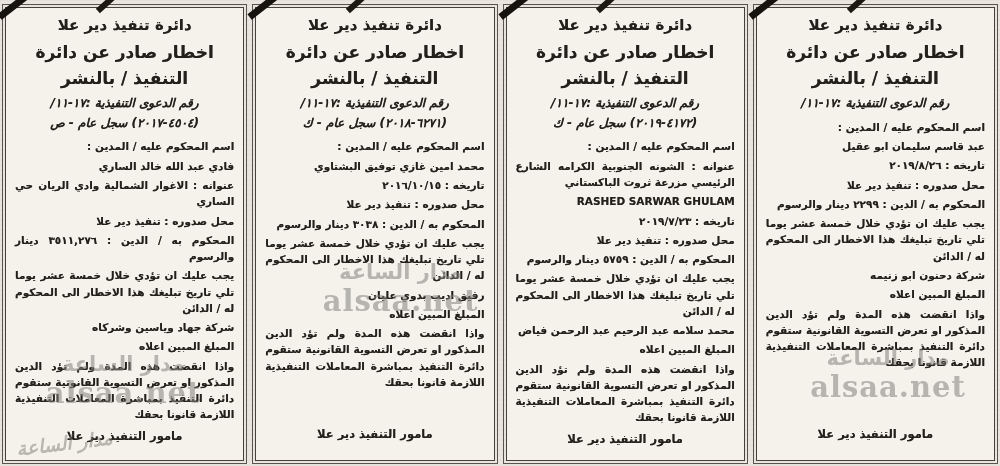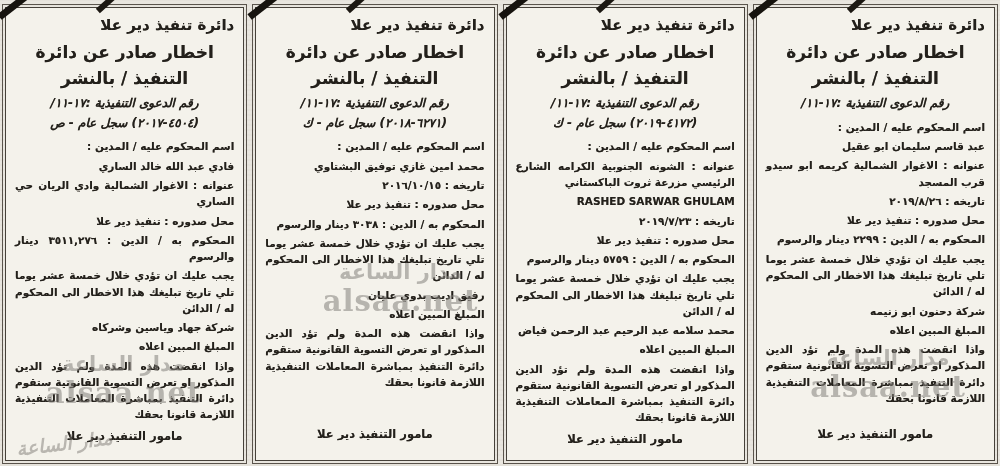--- a/index.html
+++ b/index.html
@@ -30,21 +30,21 @@
     direction:rtl;
   }
   .corner{
     position:absolute;top:2px;left:-8px;width:50px;height:7px;
     background:#16130e;transform:rotate(-38deg);transform-origin:6px 3px;
   }
   .edgemark{
     position:absolute;top:-10px;left:37%;width:30px;height:6px;
     background:#1c1812;transform:rotate(-42deg);
   }
-  .n-title{font-size:15px;line-height:1.35;text-align:right;margin:2px 0 5px;}
+  .n-title{font-size:15px;line-height:1.35;text-align:center;margin:2px 0 5px;}
   .n-sub{font-size:17px;line-height:1.5;text-align:center;margin:0 0 3px;}
   .n-case{font-size:12px;line-height:1.55;text-align:center;margin:0 0 1px;font-style:italic;}
   .n-body{margin-top:5px;}
   .n-body p{
     font-size:10.5px;line-height:1.55;margin:0 0 3px;
     text-align:justify;text-align-last:right;
   }
   .n-sig{margin-top:auto;font-size:11.5px;text-align:center;padding:3px 0 1px;}
   
   .wm{
@@ -73,21 +73,20 @@
 
     <section class="notice">
       <div class="corner"></div>
       <div class="edgemark"></div>
       <h2 class="n-title">دائرة تنفيذ دير علا</h2>
       <p class="n-sub">اخطار صادر عن دائرة التنفيذ / بالنشر</p>
       <p class="n-case">رقم الدعوى التنفيذية :١٧-١١/</p>
       <div class="n-body">
           <p>اسم المحكوم عليه / المدين :</p>
           <p>عبد قاسم سليمان ابو عقيل</p>
-          <p>عنوانه : الاغوار الشمالية كريمه ابو سيدو قرب المسجد</p>
           <p>تاريخه : ٢٠١٩/٨/٢٦</p>
           <p>محل صدوره : تنفيذ دير علا</p>
           <p>المحكوم به / الدين : ٢٢٩٩ دينار والرسوم</p>
           <p>يجب عليك ان تؤدي خلال خمسة عشر يوما تلي تاريخ تبليغك هذا الاخطار الى المحكوم له / الدائن</p>
           <p>شركة دحنون ابو زنيمه</p>
           <p>المبلغ المبين اعلاه</p>
           <p>واذا انقضت هذه المدة ولم تؤد الدين المذكور او تعرض التسوية القانونية ستقوم دائرة التنفيذ بمباشرة المعاملات التنفيذية اللازمة قانونا بحقك</p>
         </div>
       <p class="n-sig">مامور التنفيذ دير علا</p>
     </section>

